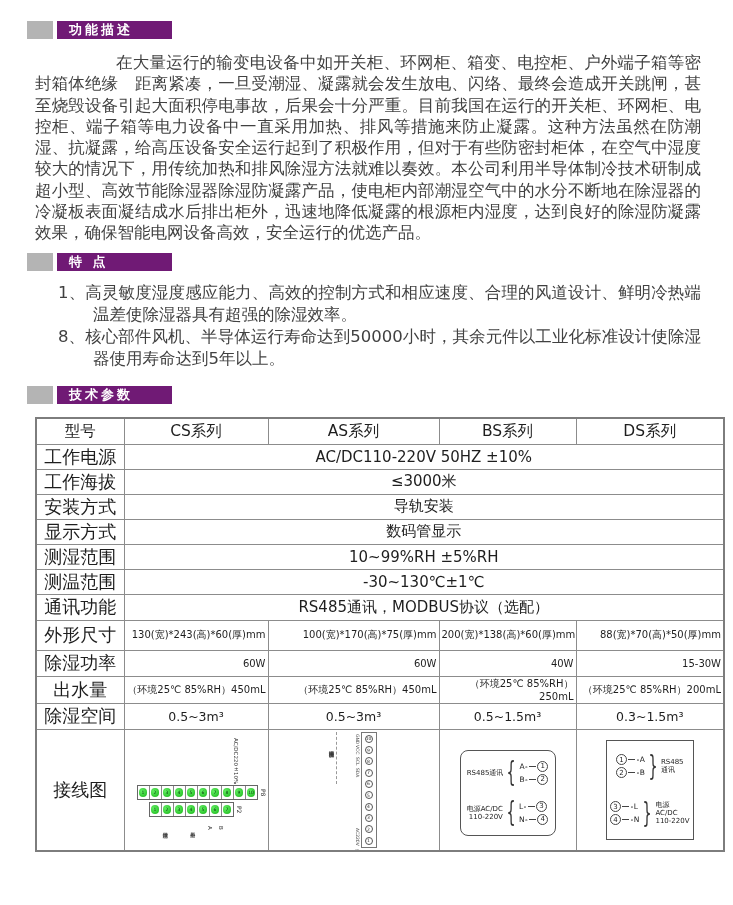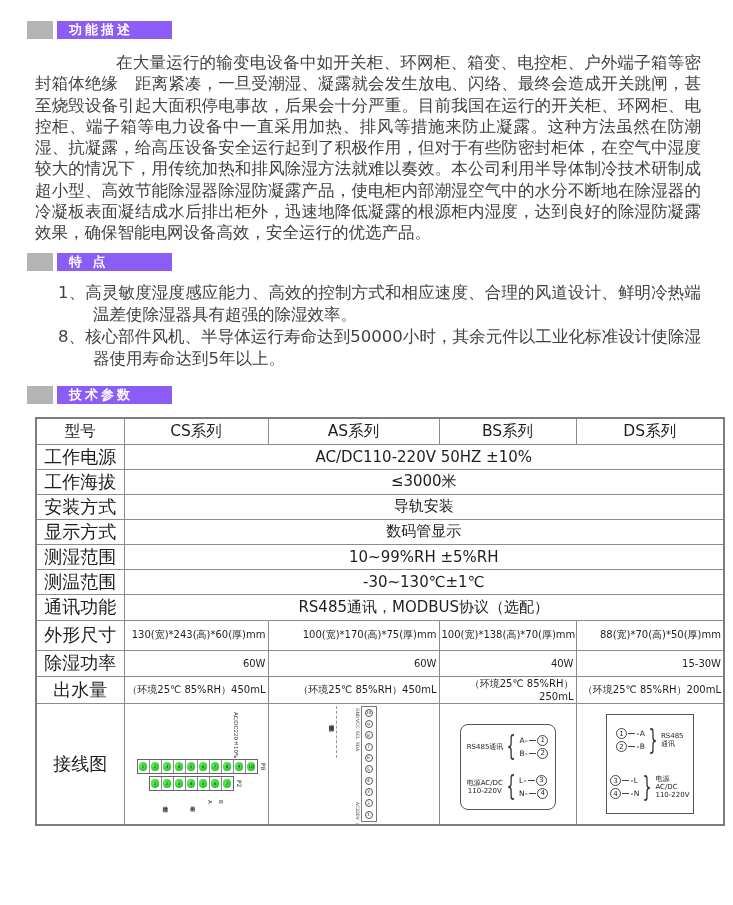--- a/index.html
+++ b/index.html
@@ -2,21 +2,21 @@
 <html><head>
 <meta charset="utf-8">
 <style>
   html,body{margin:0;padding:0;background:#fff;}
   body{width:733px;height:905px;font-family:"DejaVu Sans","Liberation Sans",sans-serif;color:#3f3f3f;}
   .page{position:relative;width:733px;height:905px;background:#fff;overflow:hidden;}
 
   
   .badge{display:flex;align-items:center;margin-left:27px;height:18px;}
   .badge .gray{width:26px;height:18px;background:#b4b4b4;margin-right:4px;}
-  .badge .orange{min-width:115px;height:18px;background:#8b5cf6;color:#fff;font-size:13px;
+  .badge .orange{min-width:115px;height:18px;background:#701a75;color:#fff;font-size:13px;
     font-weight:bold;letter-spacing:3px;display:flex;align-items:center;padding:0 12px;box-sizing:border-box;}
   .b1{margin-top:21px}.b2{margin-top:9px}.b3{margin-top:16px}
 
   .para{margin:13px 32px 0 35px;font-size:16.5px;line-height:21.3px;text-align:justify;
     text-indent:81px;color:#414141;}
 
   .features{margin:11px 32px 0 58px;font-size:16.5px;line-height:22px;color:#414141;}
   .feature-item{margin:0;padding-left:35px;text-indent:-35px;text-align:justify;}
 
   
@@ -54,21 +54,21 @@
     display:flex;flex-direction:column;align-items:center;justify-content:space-between;padding:2px 0;box-sizing:border-box;}
   .as-pin{width:8px;height:8px;border:1px solid #555;border-radius:50%;font-size:4.5px;color:#333;
     display:flex;align-items:center;justify-content:center;background:#fff;box-sizing:border-box;}
   .as-probe{position:absolute;left:4px;top:0;height:52px;border-right:1px dashed #999;padding-right:2px;}
   .as-pinlab{position:absolute;right:24px;font-size:4.5px;color:#444;writing-mode:vertical-rl;line-height:1;}
   .as-power{position:absolute;right:24px;bottom:2px;}
 
   .bs-box{width:96px;height:86px;border:1px solid #555;border-radius:8px;margin:8px auto 2px;
     display:flex;flex-direction:column;justify-content:space-around;padding:2px 4px;box-sizing:border-box;background:#fff;}
   .bs-group,.ds-group{display:flex;align-items:center;justify-content:center;}
-  .bs-label,.ds-label{font-size:7px;color:#222;line-height:1.15;white-space:nowrap;}
+  .bs-label,.ds-label{font-size:7px;color:#222;line-height:1.15;text-align:right;white-space:nowrap;}
   .ds-label{text-align:left;}
   .brace{font-size:22px;color:#333;transform:scale(.65,1.25);font-weight:400;margin:0 1px;}
   .pin{display:flex;align-items:center;font-size:7.5px;color:#222;margin:2px 0;}
   .wire{width:7px;height:1px;background:#444;margin:0 1px;}
   .cnum{width:11px;height:11px;border:1px solid #444;border-radius:50%;font-size:7px;color:#222;
     display:inline-flex;align-items:center;justify-content:center;background:#fff;box-sizing:border-box;}
   .oc{font-size:6px;color:#222;}
 
   .ds-box{width:88px;height:100px;border:1px solid #555;margin:2px auto;display:flex;
     flex-direction:column;justify-content:space-around;padding:2px 3px;box-sizing:border-box;background:#fff;}
@@ -143,36 +143,43 @@
           <td class="val" colspan="4">-30~130℃±1℃</td>
         </tr>
         <tr style="height: 26px;">
           <td class="lbl">通讯功能</td>
           <td class="val" colspan="4">RS485通讯，MODBUS协议（选配）</td>
         </tr>
         <tr style="height: 30px;">
           <td class="lbl">外形尺寸</td>
           <td class="sm">130(宽)*243(高)*60(厚)mm</td>
           <td class="sm">100(宽)*170(高)*75(厚)mm</td>
-          <td class="sm">100(宽)*138(高)*70(厚)mm</td>
+          <td class="sm">200(宽)*138(高)*60(厚)mm</td>
           <td class="sm">88(宽)*70(高)*50(厚)mm</td>
         </tr>
         <tr style="height: 26px;">
           <td class="lbl">除湿功率</td>
           <td class="sm">60W</td>
           <td class="sm">60W</td>
           <td class="sm">40W</td>
           <td class="sm">15-30W</td>
         </tr>
         <tr style="height: 27px;">
           <td class="lbl">出水量</td>
           <td class="sm">（环境25℃ 85%RH）450mL</td>
           <td class="sm">（环境25℃ 85%RH）450mL</td>
           <td class="sm">（环境25℃ 85%RH）250mL</td>
           <td class="sm">（环境25℃ 85%RH）200mL</td>
+        </tr>
+        <tr style="height: 26px;">
+          <td class="lbl">除湿空间</td>
+          <td class="md">0.5~3m³</td>
+          <td class="md">0.5~3m³</td>
+          <td class="md">0.5~1.5m³</td>
+          <td class="md">0.3~1.5m³</td>
         </tr>
         <tr style="height: 106px;">
           <td class="lbl">接线图</td>
           <td class="wirecell">
             <div class="cs-wrap">
               <div class="p8-labels">
                 <div class="lab" style="width: 11px;">
                   <span class="vtext">备用</span>
                 </div>
                 <div class="lab" style="width: 11px;">

